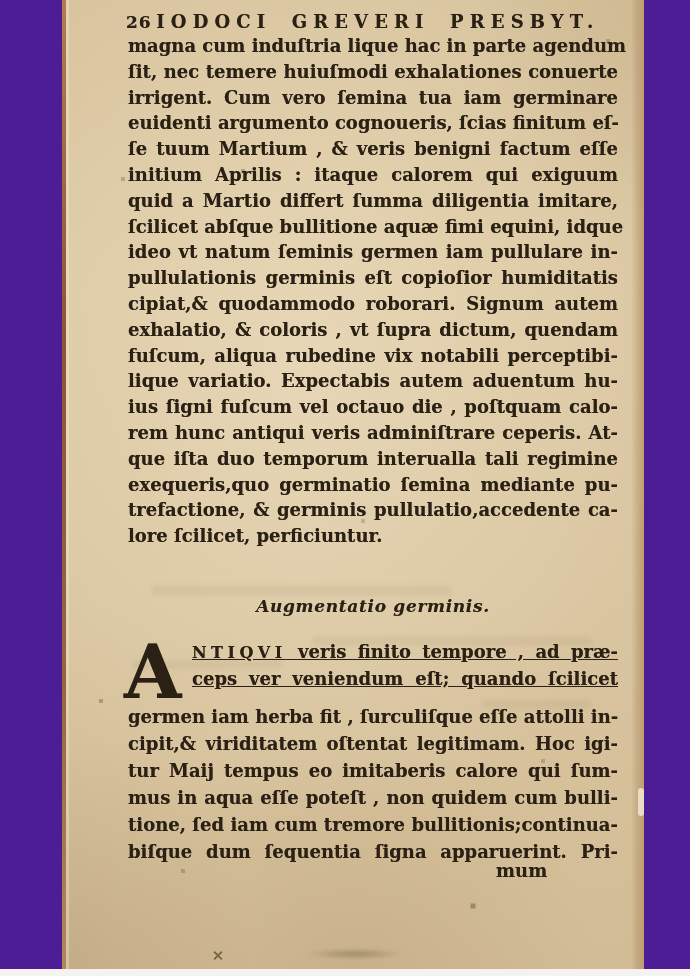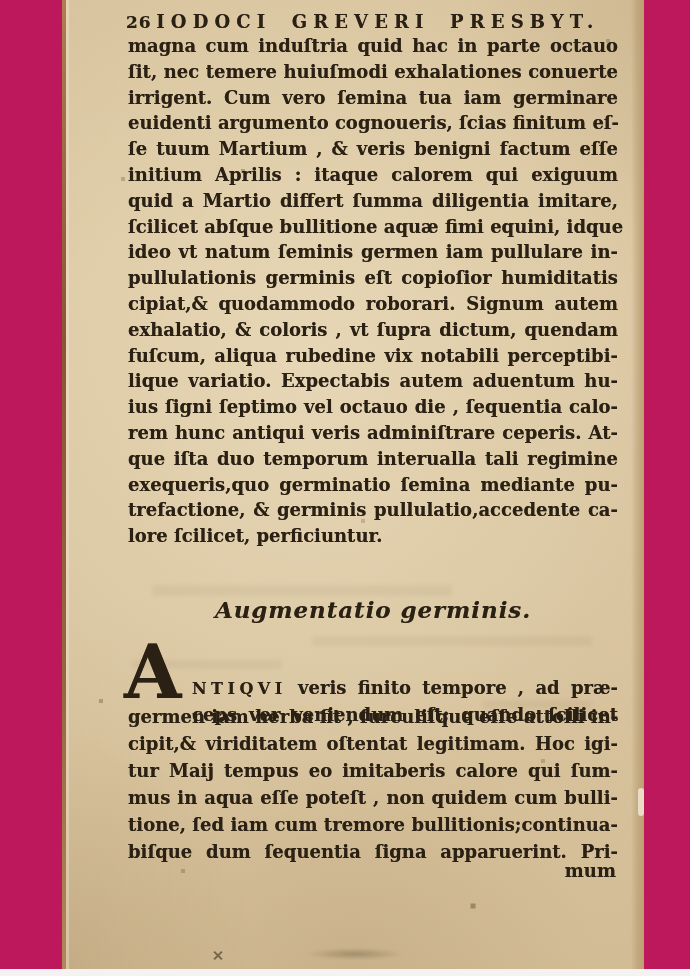--- a/index.html
+++ b/index.html
@@ -2,21 +2,21 @@
 <html><head>
 <meta charset="utf-8">
 <style>
   html,body{margin:0;padding:0;}
   body{
     width:690px;height:976px;
     background:#fbfbfa;
     font-family:"DejaVu Serif","Liberation Serif",serif;
     overflow:hidden;position:relative;
   }
-  .scan{position:relative;width:690px;height:976px;background:#be185d;}
+  .scan{position:relative;width:690px;height:976px;background:#4c1d95;}
 
   
   .page{
     position:absolute;left:62px;top:0;width:582px;height:969px;
     background:
       radial-gradient(90% 70% at 42% 38%, rgba(250,240,214,0.38), rgba(250,240,214,0) 70%),
       radial-gradient(50% 40% at 100% 0%, rgba(120,90,50,0.10), transparent 60%),
       radial-gradient(60% 45% at 0% 100%, rgba(120,90,50,0.16), transparent 55%),
       radial-gradient(70% 40% at 50% 100%, rgba(130,100,60,0.12), transparent 60%),
       linear-gradient(180deg,#d8c49e 0%,#dcc8a3 30%,#d9c5a0 62%,#d2bc95 100%);
@@ -64,40 +64,40 @@
     flex:1;text-align:center;
     font-size:18px;font-weight:bold;
     letter-spacing:0.34em;word-spacing:0.45em;
     padding-right:14px;
     text-shadow:0 0 0.5px rgba(42,32,20,0.55);
   }
 
   .section-heading{
     position:absolute;top:596px;left:0;width:490px;
     text-align:center;
-    font-style:italic;font-weight:bold;font-size:23px;
+    font-style:italic;font-weight:bold;font-size:17px;
     letter-spacing:0.04em;
     text-shadow:0 0 0.5px rgba(42,32,20,0.5);
   }
 
   .dropcap{
     position:absolute;left:-4px;top:642px;
     font-size:74px;line-height:0.82;font-weight:bold;
     text-shadow:0 0 0.5px rgba(42,32,20,0.6);
   }
-  .para2-open{position:absolute;top:674px;left:64px;width:426px;}
+  .para2-open{position:absolute;top:638px;left:64px;width:426px;text-decoration:underline;}
   .para2-open .tline{height:27px;line-height:27px;}
   .caps-first{
     font-size:16px;letter-spacing:0.28em;font-weight:bold;
   }
   .para2-rest{position:absolute;top:703px;left:0;width:490px;}
   .para2-rest .tline{height:27px;line-height:27px;}
   .catchword{
     position:absolute;top:857px;right:2px;width:120px;
-    text-align:right;font-size:18px;font-weight:bold;line-height:27px;
+    text-align:left;font-size:18px;font-weight:bold;line-height:27px;
     text-shadow:0 0 0.5px rgba(42,32,20,0.55);
   }
 
   
   .ghost{position:absolute;background:#6b5a3a;opacity:0.07;filter:blur(2px);border-radius:3px;}
   .ghost1{left:90px;top:585px;width:300px;height:11px;}
   .ghost2{left:250px;top:636px;width:280px;height:10px;}
   .ghost3{left:70px;top:660px;width:150px;height:9px;}
   .ghost4{left:420px;top:700px;width:110px;height:9px;}
 
@@ -149,35 +149,35 @@
     <div class="mark-x"></div>
 
     <div class="content">
 
       <div class="header">
         <span class="pageno">26</span>
         <span class="running-title">IODOCI GREVERI PRESBYT.</span>
       </div>
 
       <div class="para1">
-          <div class="tline">magna cum induſtria quid hac in parte octauo</div>
+          <div class="tline">magna cum induſtria lique hac in parte agendum</div>
           <div class="tline">ſit, nec temere huiuſmodi exhalationes conuerte</div>
           <div class="tline">irrigent. Cum vero ſemina tua iam germinare</div>
           <div class="tline">euidenti argumento cognoueris, ſcias finitum eſ-</div>
           <div class="tline">ſe tuum Martium , &amp; veris benigni factum eſſe</div>
           <div class="tline">initium Aprilis : itaque calorem qui exiguum</div>
           <div class="tline">quid a Martio differt ſumma diligentia imitare,</div>
           <div class="tline">ſcilicet abſque bullitione aquæ fimi equini, idque</div>
           <div class="tline">ideo vt natum ſeminis germen iam pullulare in-</div>
           <div class="tline">pullulationis germinis eſt copioſior humiditatis</div>
           <div class="tline">cipiat,&amp; quodammodo roborari. Signum autem</div>
           <div class="tline">exhalatio, &amp; coloris , vt ſupra dictum, quendam</div>
           <div class="tline">fuſcum, aliqua rubedine vix notabili perceptibi-</div>
           <div class="tline">lique variatio.  Expectabis autem aduentum hu-</div>
-          <div class="tline">ius ſigni ſeptimo vel octauo die , ſequentia calo-</div>
+          <div class="tline">ius ſigni fuſcum vel octauo die , poſtquam calo-</div>
           <div class="tline">rem hunc antiqui veris adminiſtrare ceperis.  At-</div>
           <div class="tline">que iſta duo temporum interualla tali regimine</div>
           <div class="tline">exequeris,quo germinatio ſemina mediante pu-</div>
           <div class="tline">trefactione, &amp; germinis pullulatio,accedente ca-</div>
           <div class="tline">lore ſcilicet, perficiuntur.</div>
         </div>
 
       <div class="section-heading">Augmentatio germinis.</div>
 
       <div class="dropcap">A</div>

